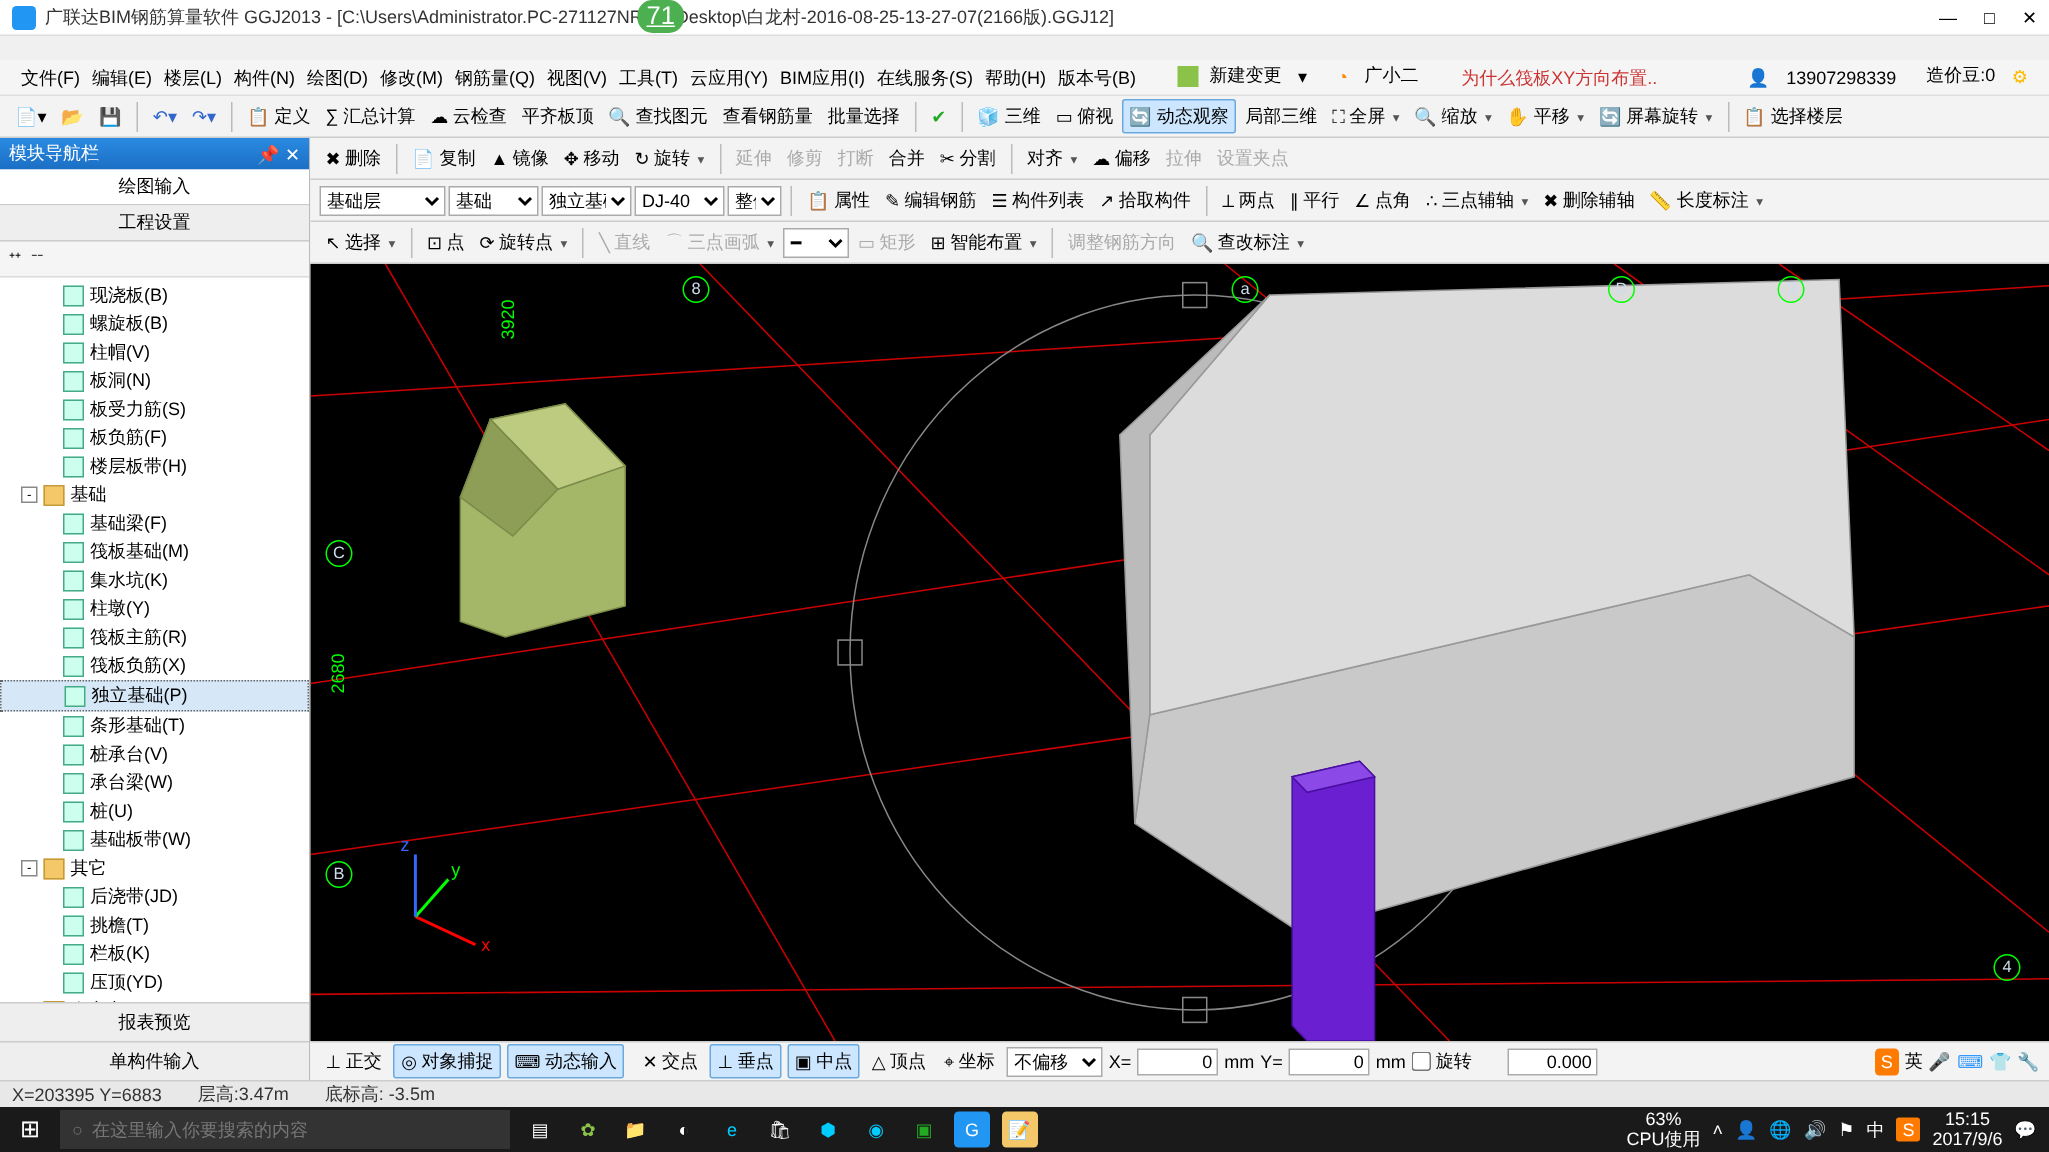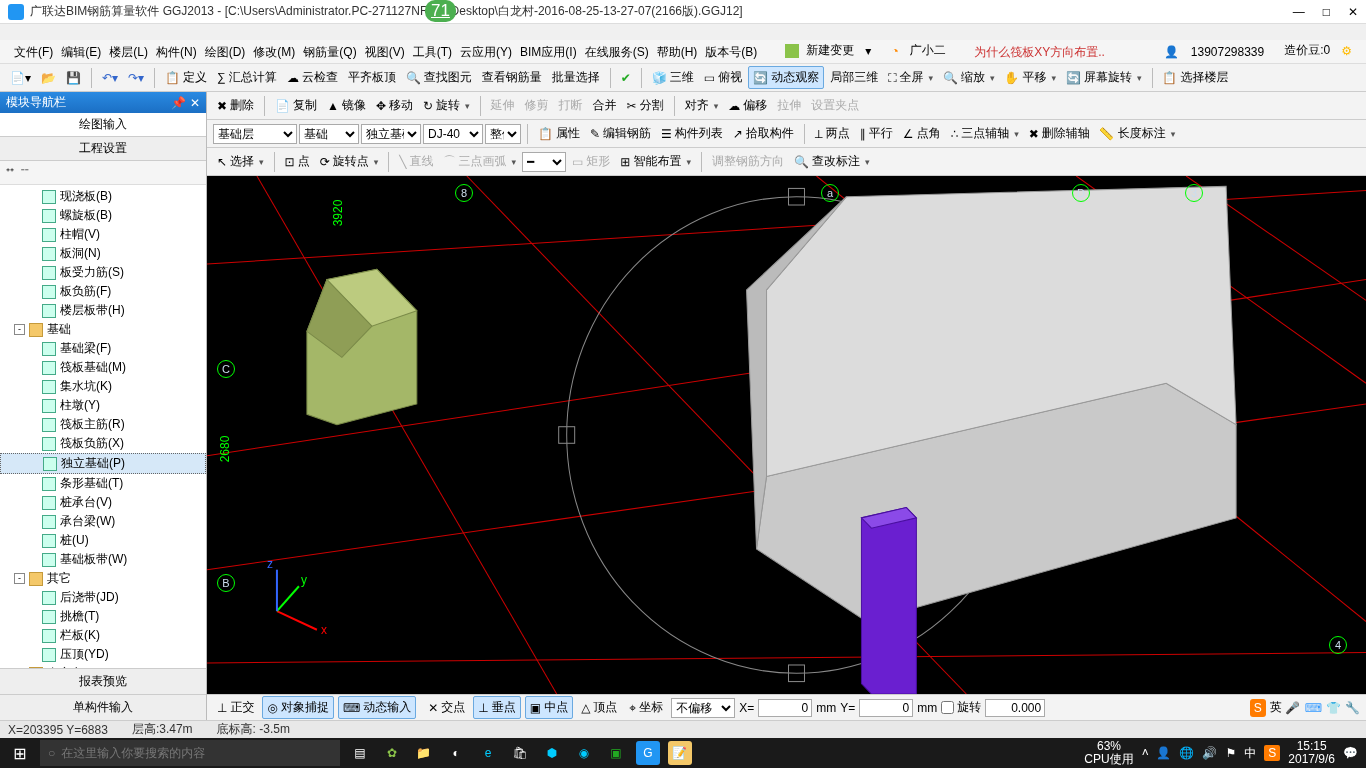--- a/index.html
+++ b/index.html
@@ -409,21 +409,21 @@
       <span>X=</span>
       <input class="txt-in" value="0" style="">
       <span>mm</span>
       <span>Y=</span>
       <input class="txt-in" value="0" style="">
       <span>mm</span>
       <label class="chk">
           <input type="checkbox" style="">
           <span>旋转</span>
         </label>
-      <input class="txt-in" style="width: 60px;" value="0.000">
+      <input class="txt-in" style="width: 60px; margin-left: 20px;" value="0.000">
       <span style="flex:1"></span>
       <span style="background:#ff7b00;color:#fff;padding:2px 4px;border-radius:3px">S</span>
       <span>英</span>
       <span style="color:#39f">🎤</span>
       <span style="color:#39f">⌨</span>
       <span style="color:#39f">👕</span>
       <span style="color:#39f">🔧</span>
     </div>
   </div>
 </div>

